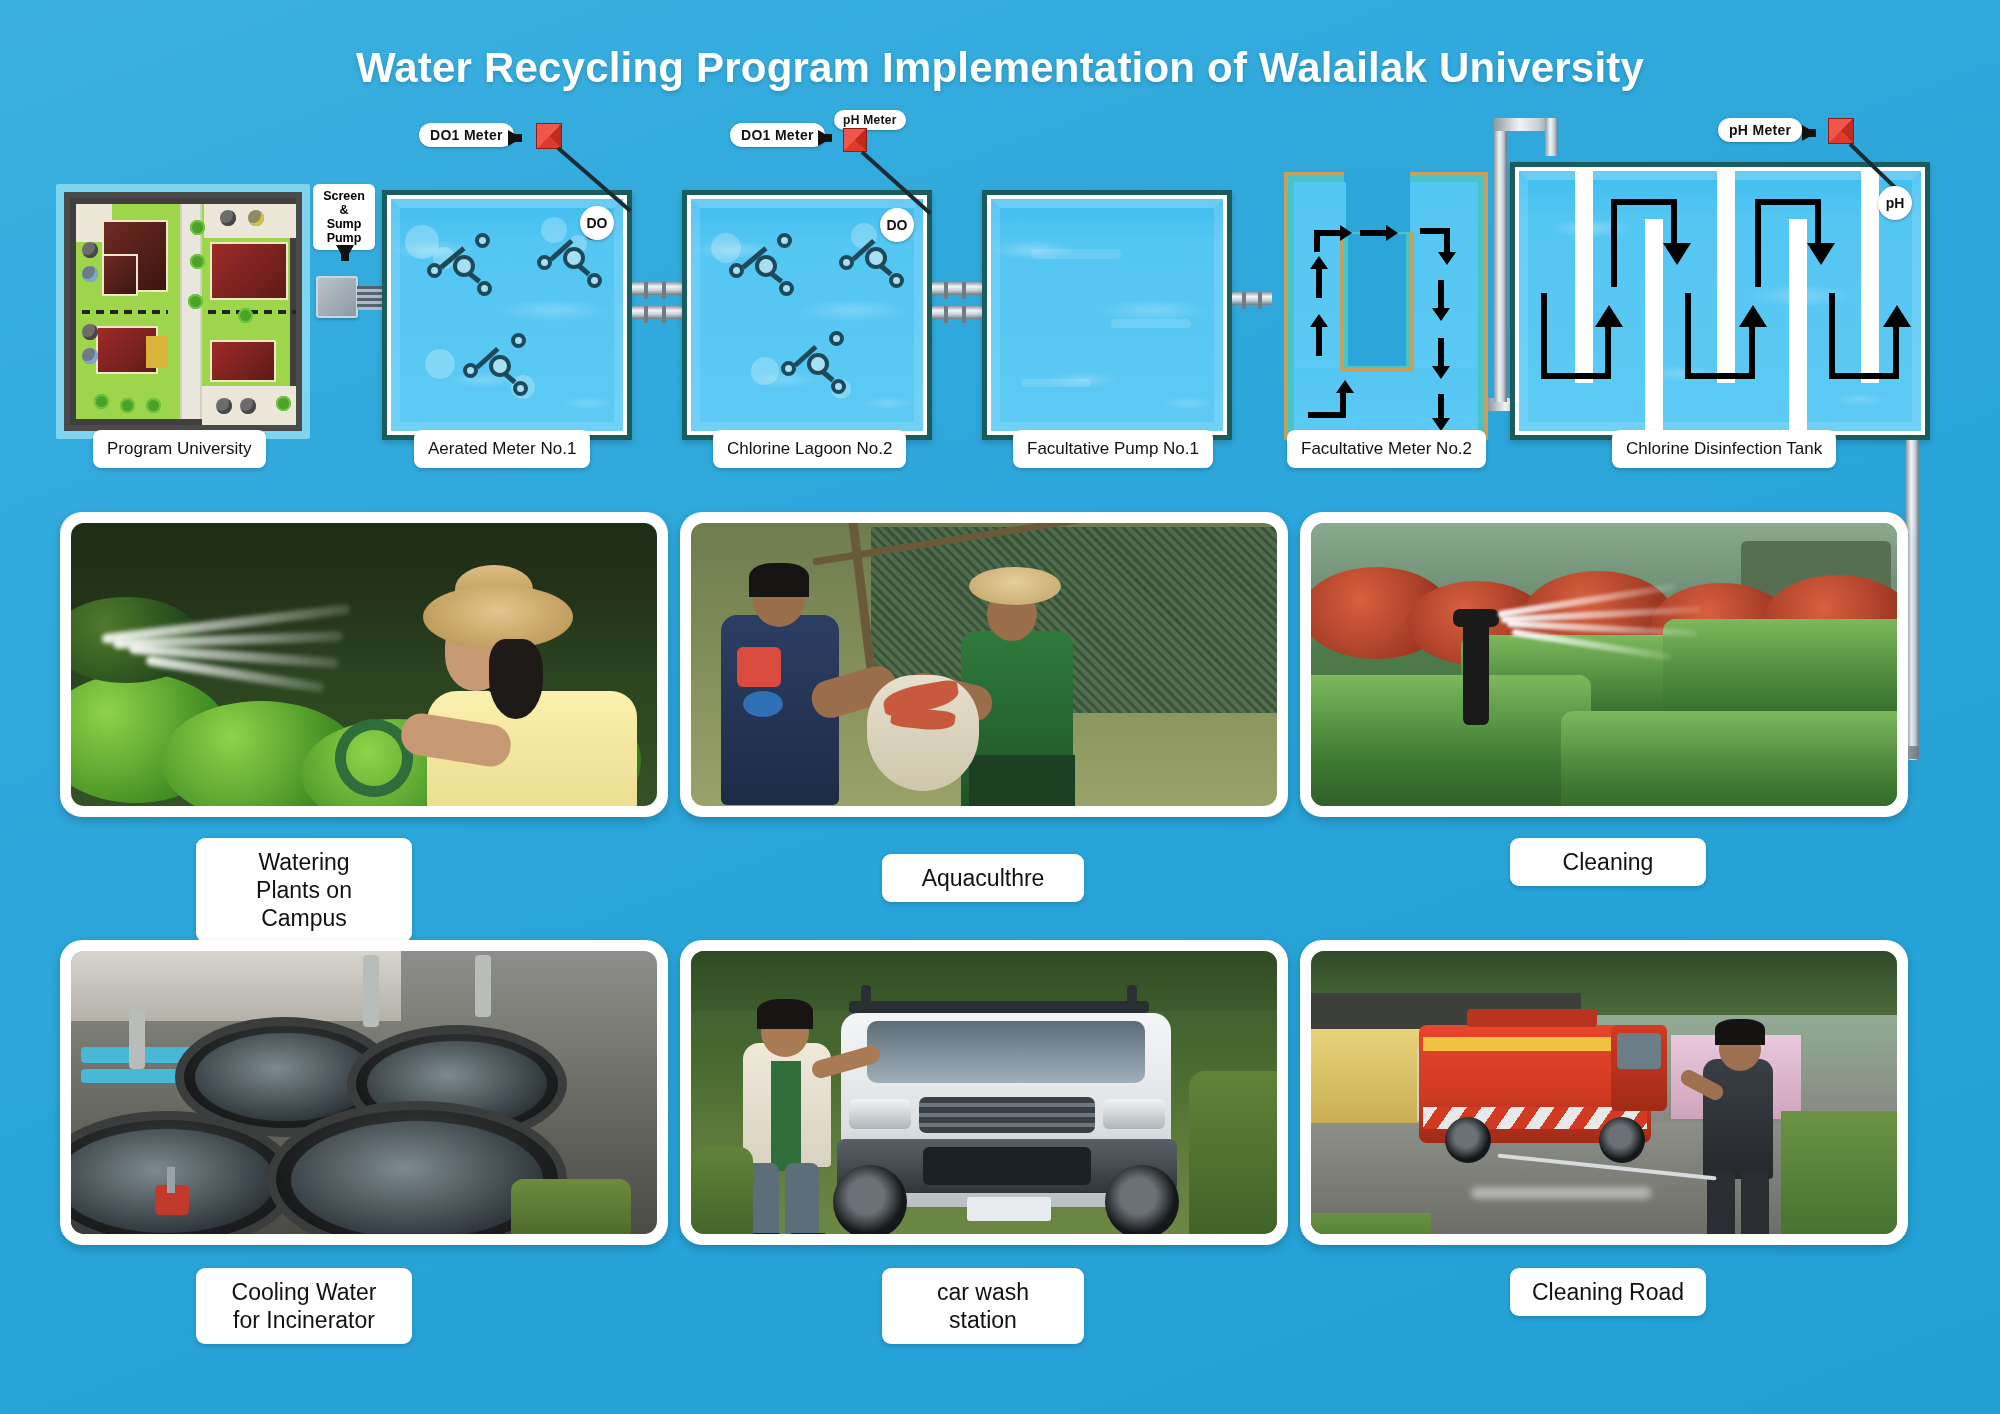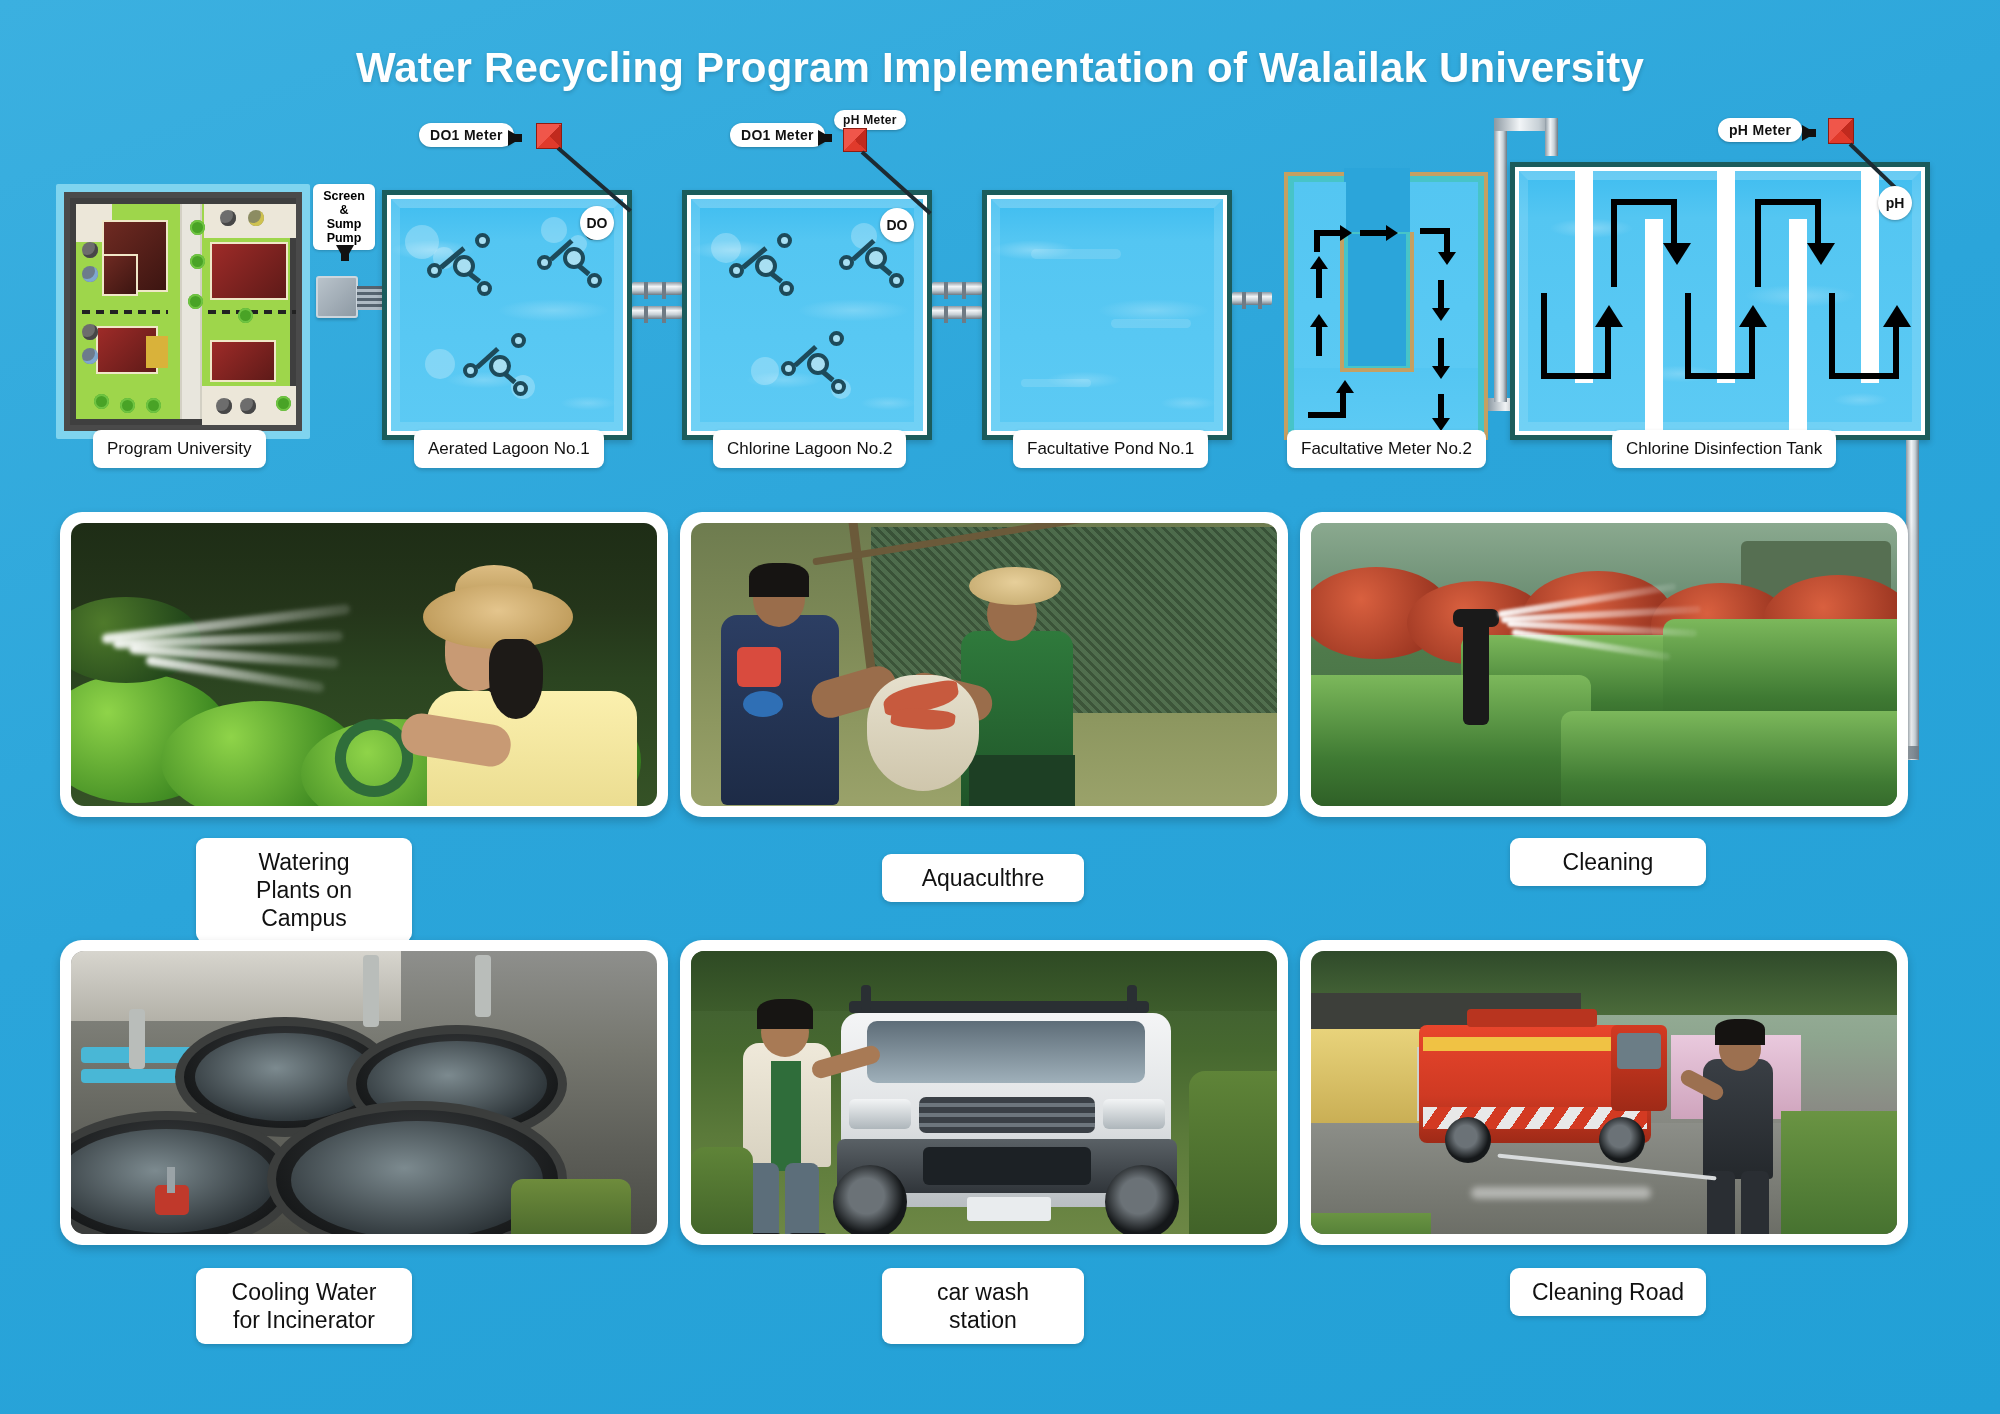--- a/index.html
+++ b/index.html
@@ -521,23 +521,23 @@
   <div class="probe-line" style="left:1850px; top:2px; width:74px; transform:rotate(44deg);"></div>
   <div class="probe-dot" style="left:1878px; top:46px;">pH</div>
 
   <div>
     <div class="pipe-seg" style="left:1906px; top:300px; width:13px; height:320px;"></div>
     <div class="pipe-seg" style="left:1840px; top:606px; width:79px; height:13px;"></div>
   </div>
 </div>
 
 <div class="step-label" style="left:93px;  top:430px;">Program University</div>
-<div class="step-label" style="left:414px; top:430px;">Aerated Lagoon No.1</div>
+<div class="step-label" style="left:414px; top:430px;">Aerated Meter No.1</div>
 <div class="step-label" style="left:713px; top:430px;">Chlorine Lagoon No.2</div>
-<div class="step-label" style="left:1013px;top:430px;">Facultative Pond No.1</div>
+<div class="step-label" style="left:1013px;top:430px;">Facultative Pump No.1</div>
 <div class="step-label" style="left:1287px;top:430px;">Facultative Meter No.2</div>
 <div class="step-label" style="left:1612px;top:430px;">Chlorine Disinfection Tank</div>
 
 <div class="card" style="left:60px; top:512px; width:608px; height:305px;">
   <div class="photo">
     <div class="sc">
       <div class="p1-sky"></div>
       <div class="p1-bush" style="left:-30px; top:150px; width:190px; height:130px;"></div>
       <div class="p1-bush" style="left:90px;  top:178px; width:200px; height:120px;"></div>
       <div class="p1-bush" style="left:230px; top:196px; width:190px; height:110px;"></div>

